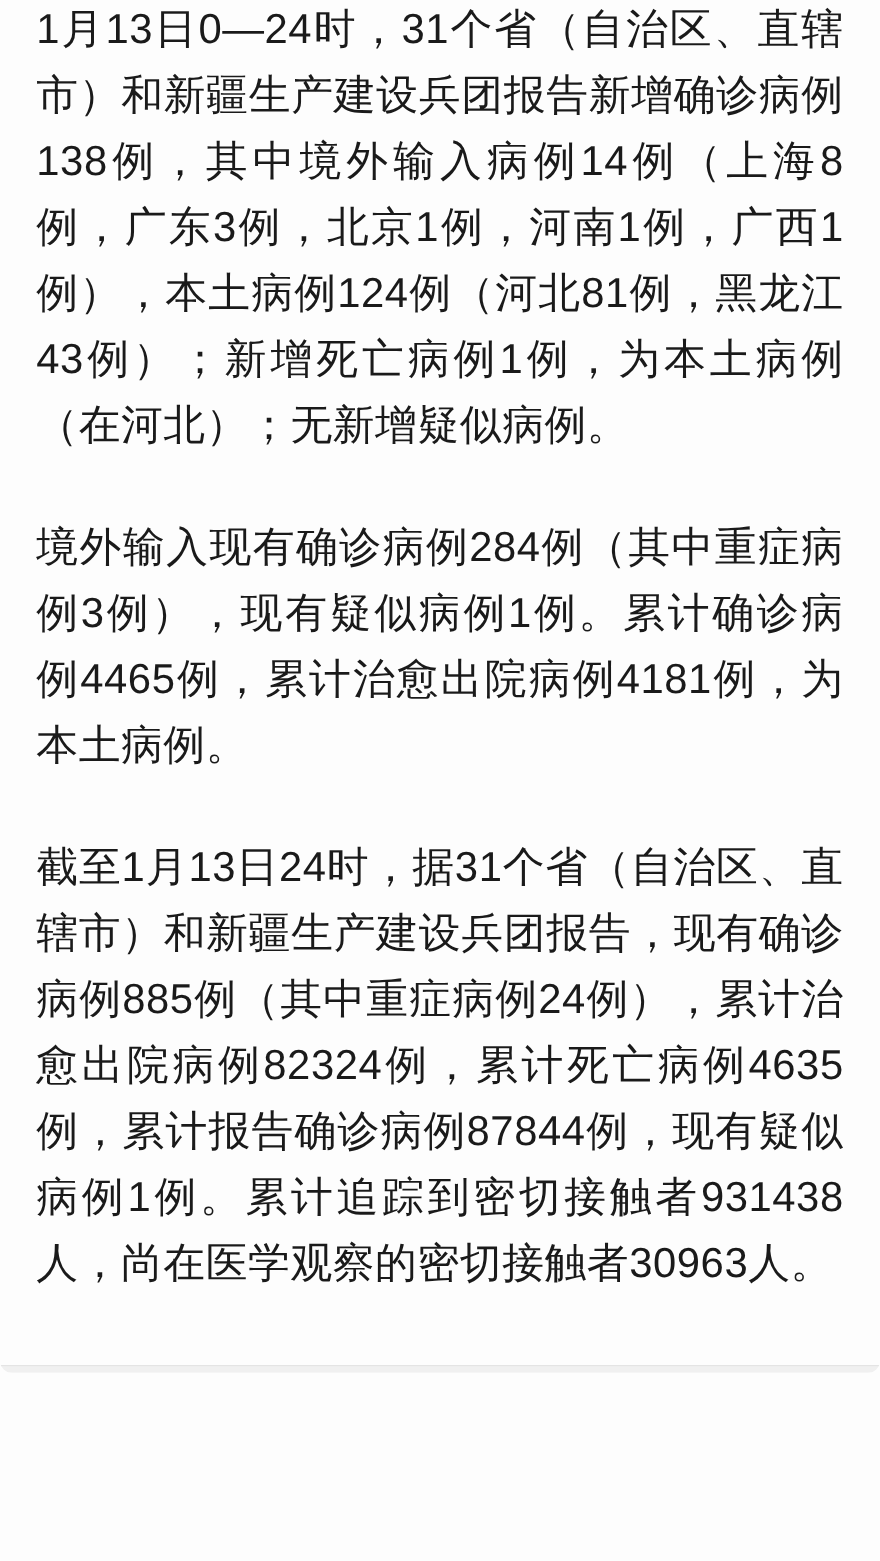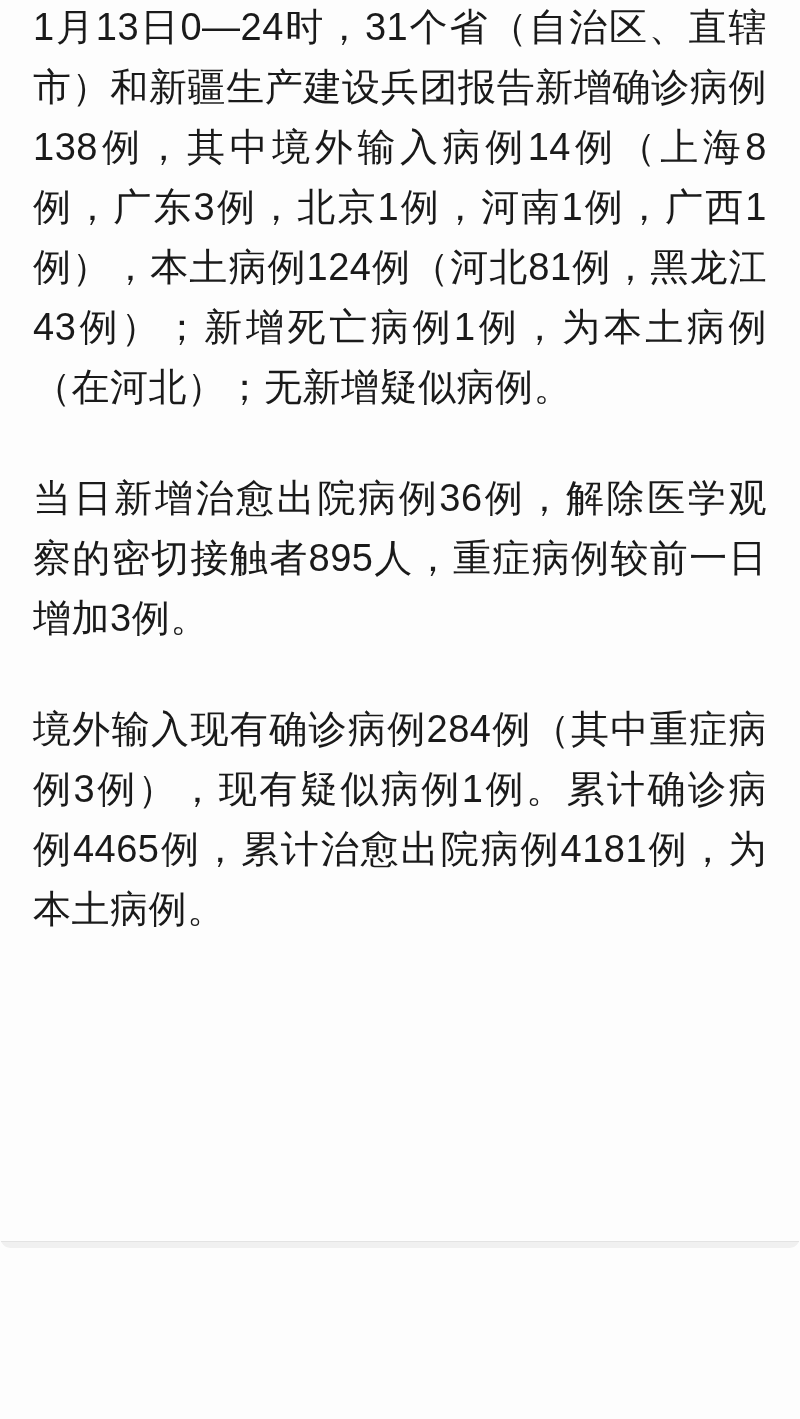--- a/index.html
+++ b/index.html
@@ -51,17 +51,17 @@
     background: var(--divider-fill);
     border-top: 1px solid var(--divider-line);
   }
 </style>
 </head>
 <body>
 
 <main class="page">
   <article class="article">
     <p>1月13日0—24时，31个省（自治区、直辖市）和新疆生产建设兵团报告新增确诊病例138例，其中境外输入病例14例（上海8例，广东3例，北京1例，河南1例，广西1例），本土病例124例（河北81例，黑龙江43例）；新增死亡病例1例，为本土病例（在河北）；无新增疑似病例。</p>
-    <p>当日新增治愈出院病例36例，解除医学观察的密切接触者895人，重症病例较前一日增加3例。</p>
     <p>境外输入现有确诊病例284例（其中重症病例3例），现有疑似病例1例。累计确诊病例4465例，累计治愈出院病例4181例，为本土病例。</p>
+    <p>截至1月13日24时，据31个省（自治区、直辖市）和新疆生产建设兵团报告，现有确诊病例885例（其中重症病例24例），累计治愈出院病例82324例，累计死亡病例4635例，累计报告确诊病例87844例，现有疑似病例1例。累计追踪到密切接触者931438人，尚在医学观察的密切接触者30963人。</p>
   </article>
   <div class="bottom-band"></div>
 </main>
 
 </body></html>

